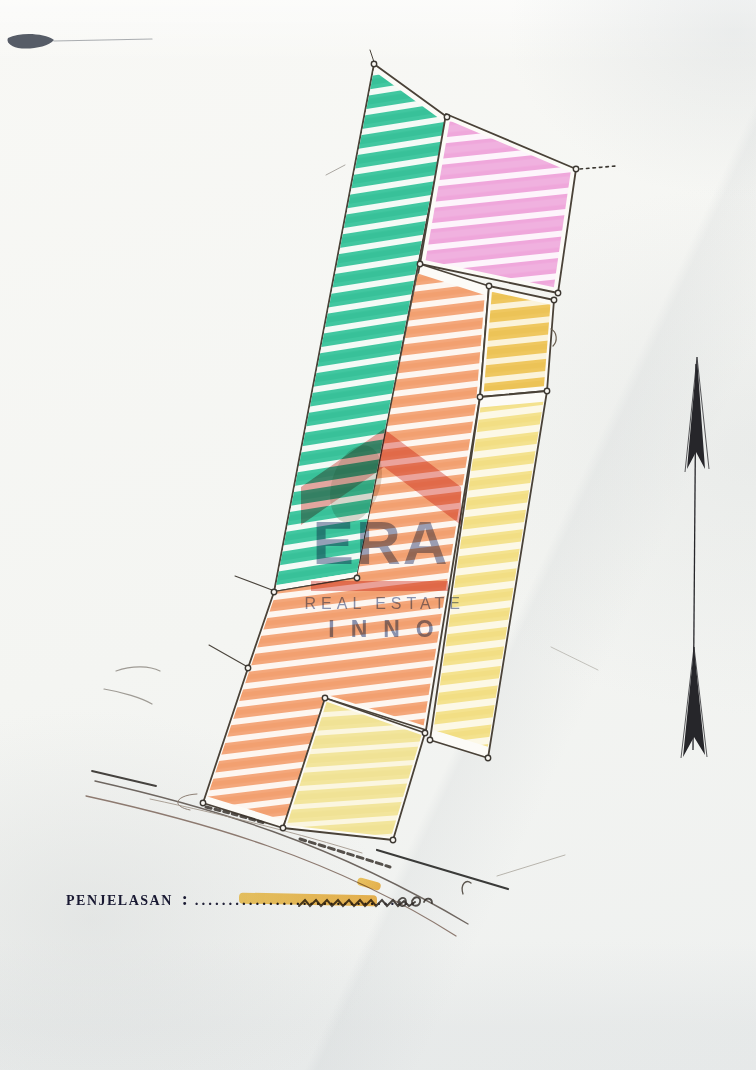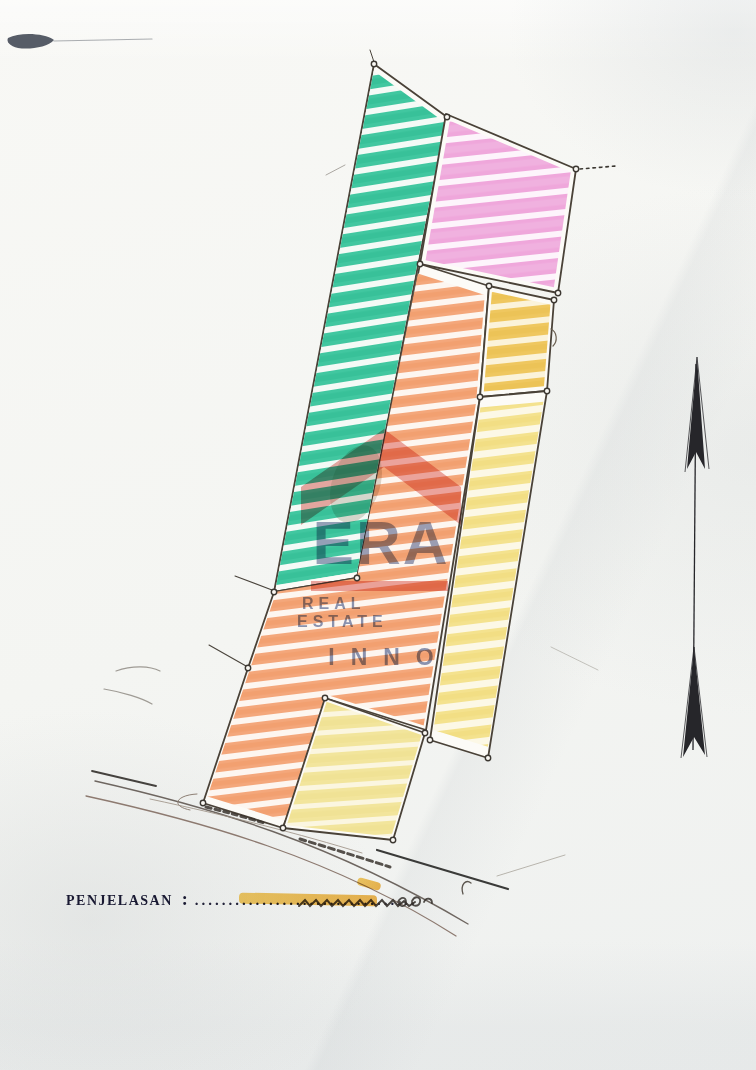--- a/index.html
+++ b/index.html
@@ -35,29 +35,28 @@
   
   .watermark{position:absolute;inset:0;mix-blend-mode:multiply;opacity:.82;pointer-events:none;border-radius:14px;}
   .watermark svg{position:absolute;inset:0;width:756px;height:1070px;}
   .wm-era{
     position:absolute;left:301px;top:512px;width:160px;text-align:center;
     font-size:62px;line-height:62px;font-weight:bold;letter-spacing:2px;
     color:rgba(90,103,146,.74);
   }
   .wm-bar{position:absolute;left:311px;top:581px;width:137px;height:10px;background:rgba(217,79,70,.62);}
   .wm-tagline{
-    position:absolute;left:297px;top:595px;width:168px;text-align:left;
-    font-size:16px;font-weight:bold;letter-spacing:5px;text-indent:5px;
+    position:absolute;left:297px;top:595px;width:168px;text-align:right;
+    font-size:16px;font-weight:normal;letter-spacing:5px;text-indent:5px;
     color:rgba(77,95,148,.80);
   }
   .wm-subtitle{
     position:absolute;left:295px;top:616px;width:172px;text-align:center;
     font-size:23px;font-weight:bold;letter-spacing:16px;text-indent:16px;
     color:rgba(77,95,148,.80);
-    margin-top:28px;
   }
 </style>
 </head>
 <body>
 
 <div class="page">
 
   <div class="legend-row">
     <span class="legend-label">PENJELASAN</span><span class="legend-sep">:</span><span class="legend-dots">.................................</span>
   </div>

